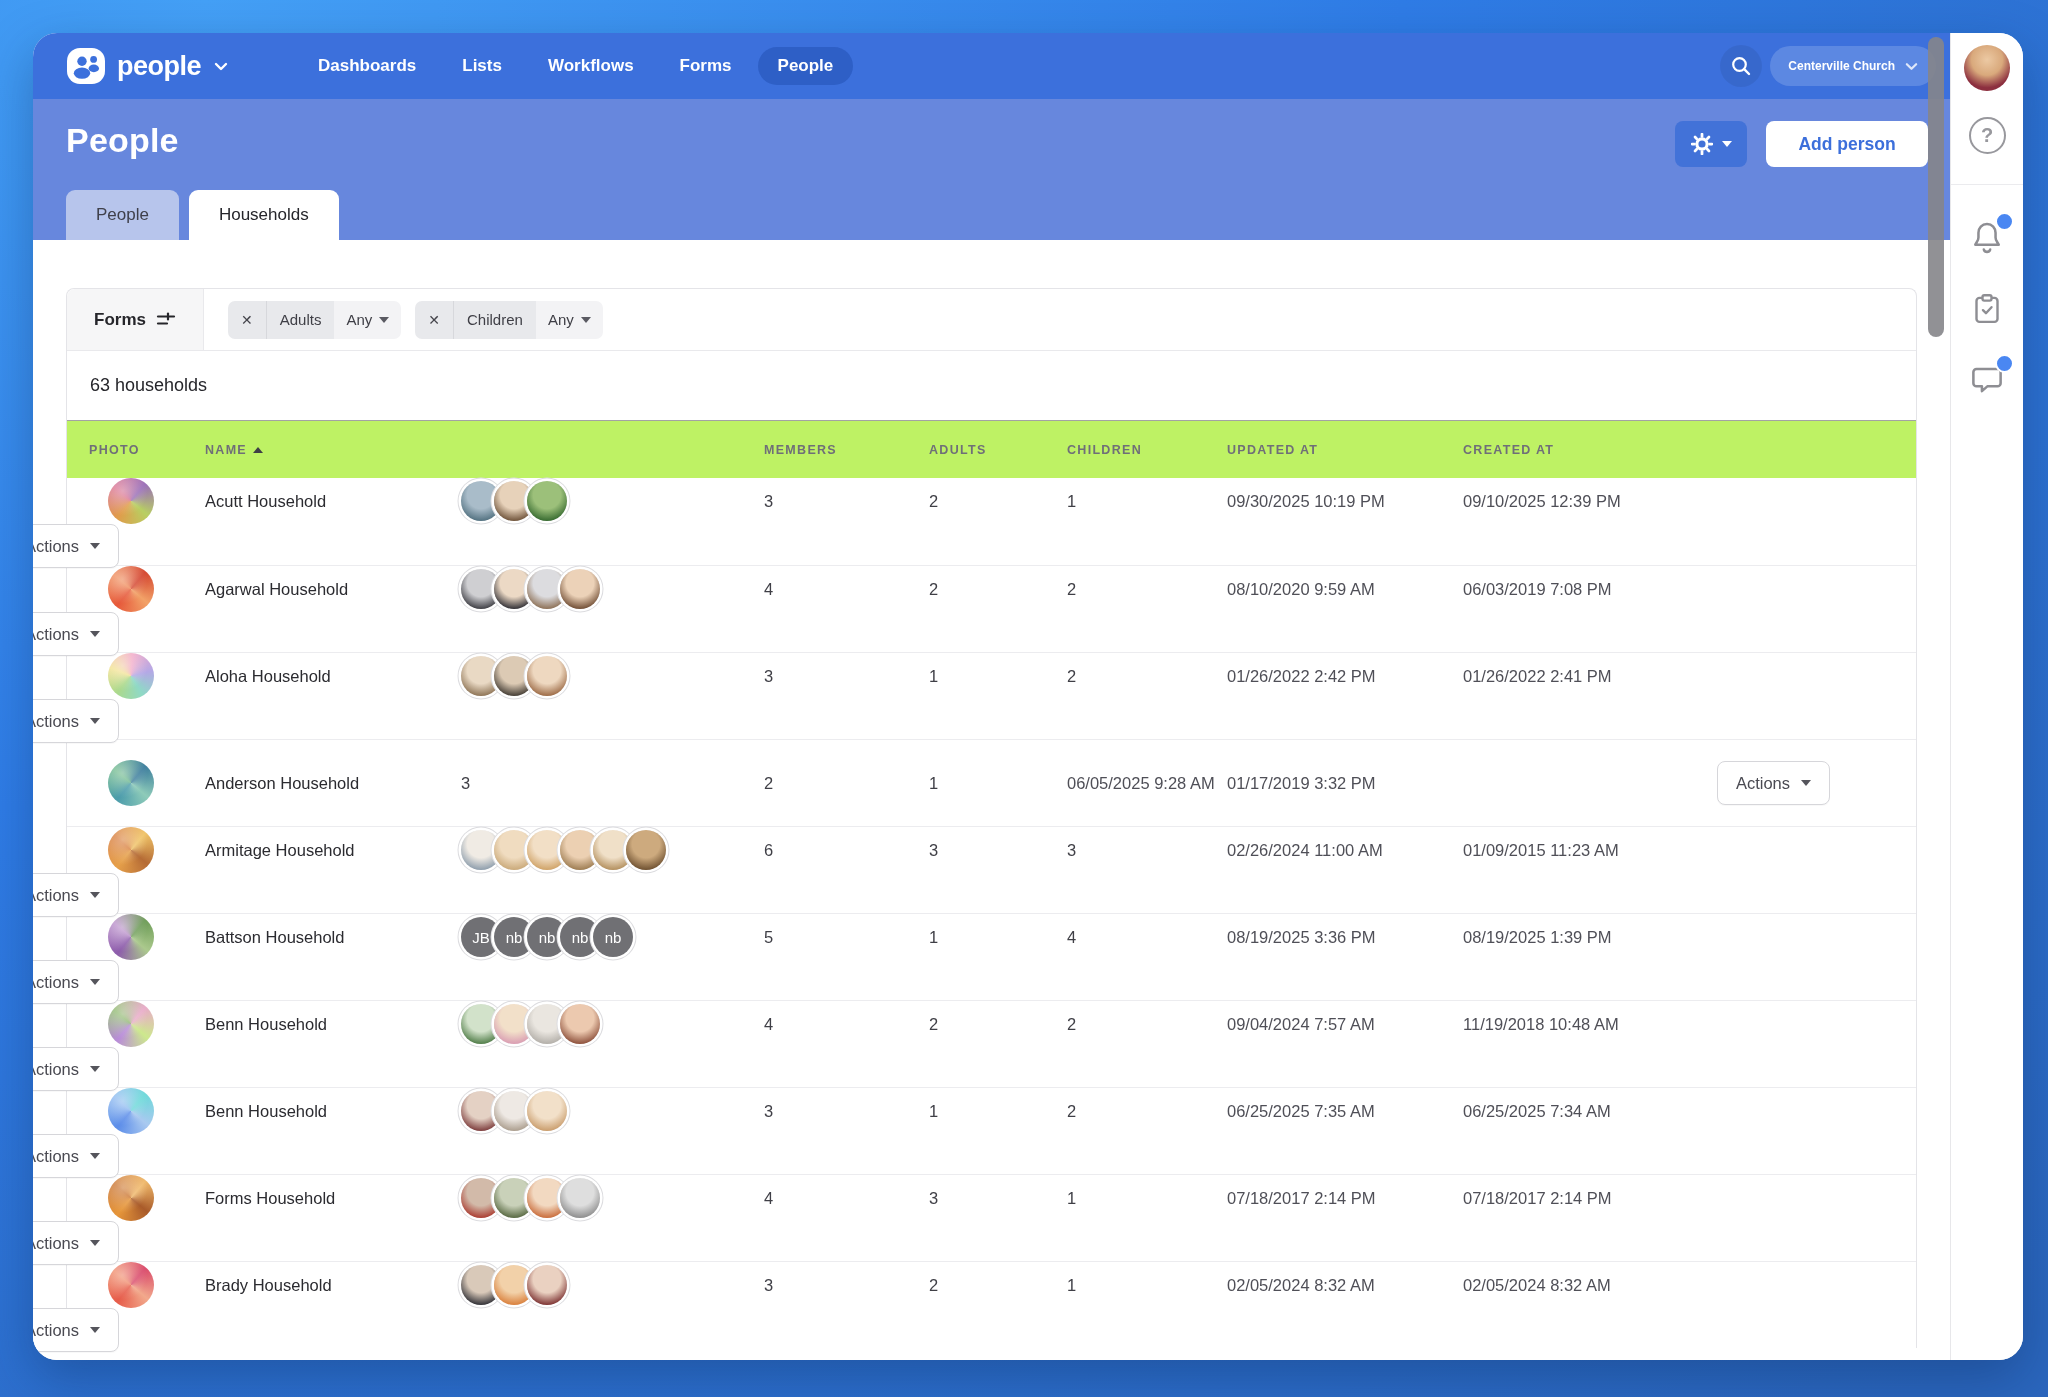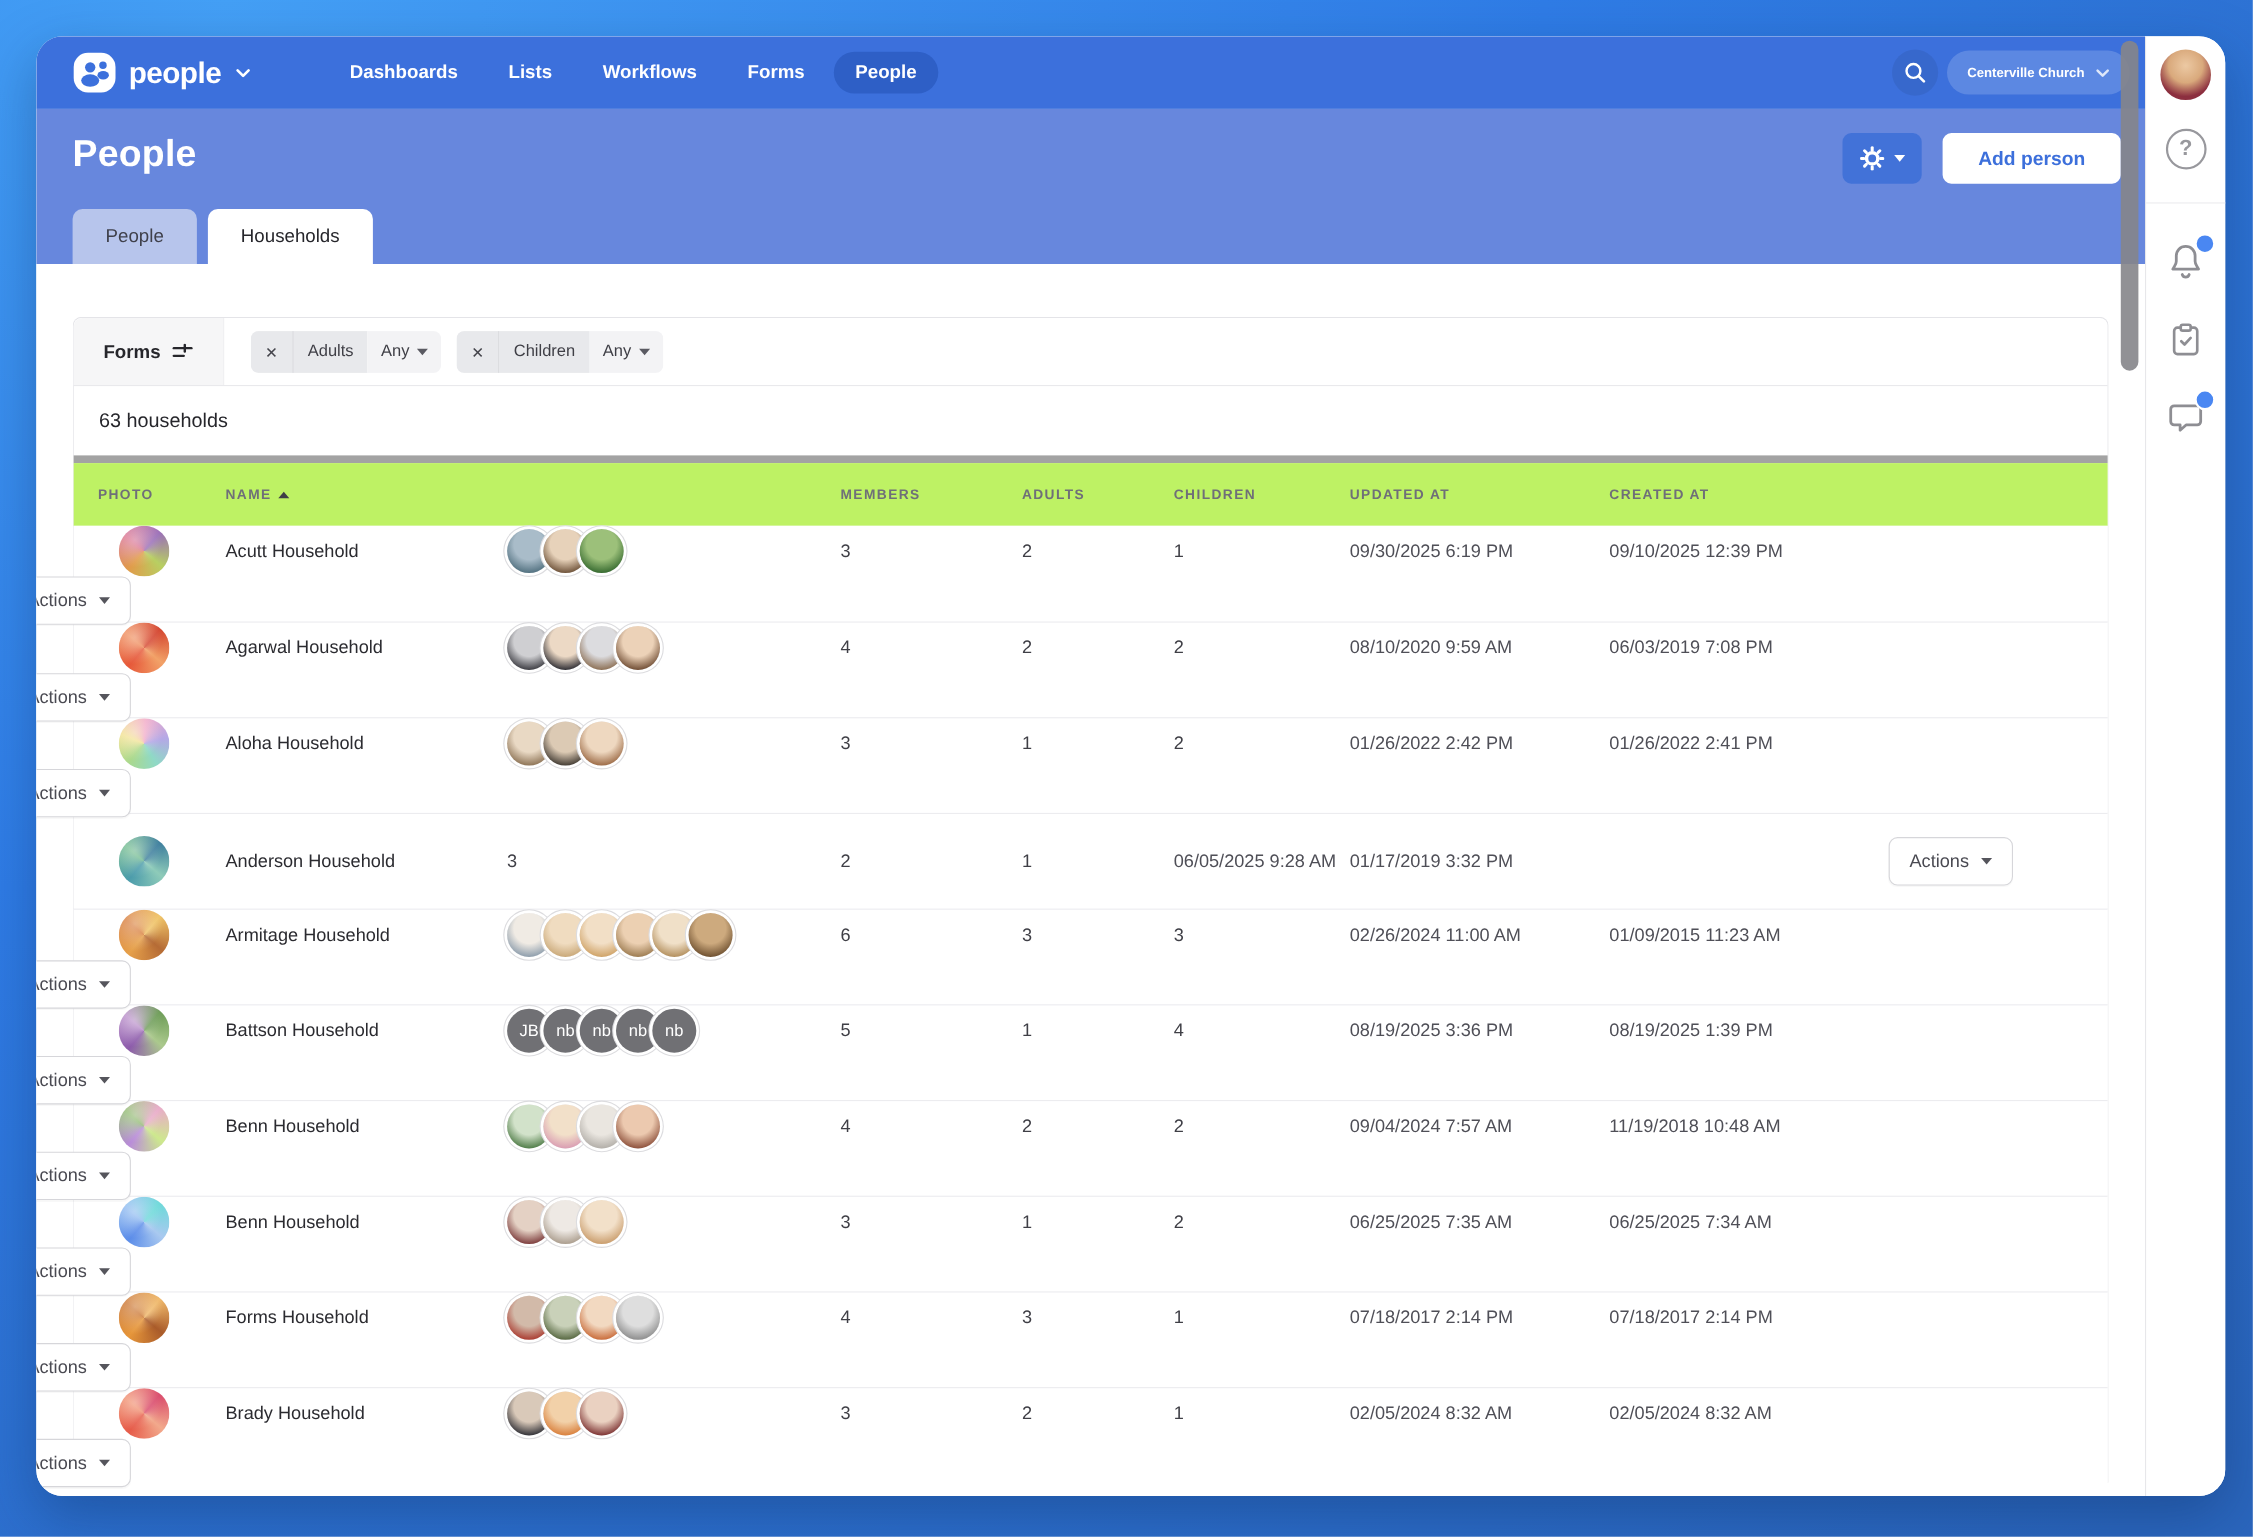--- a/index.html
+++ b/index.html
@@ -79,21 +79,21 @@
   .chip .chip-value { background:#f3f3f5; padding:0 12px; gap:7px; cursor:pointer; }
   .tri-down { width:0; height:0; border-left:5px solid transparent; border-right:5px solid transparent; border-top:6px solid #5a5a62; }
   .search-wrap { flex:1; position:relative; display:flex; align-items:center; padding-left:16px; }
   .caret { width:1.5px; height:22px; background:#3a3a40; }
   .search-input {
     flex:1; border:none; outline:none; font-size:16.5px; color:#26262b; padding-left:5px;
     font-family:"Liberation Sans", sans-serif; background:transparent;
   }
   .search-input::placeholder { color:#9aa0aa; }
 
-  .count-row { height:70px; display:flex; align-items:center; padding-left:23px; font-size:18px; color:#26262b; border-bottom:7px solid #a3a3a3; }
+  .count-row { height:70px; display:flex; align-items:center; padding-left:23px; font-size:18px; color:#26262b; border-bottom:1px solid #a3a3a3; }
 
   .grid-cols { display:grid; grid-template-columns:116px 256px 303px 165px 138px 160px 236px 1fr; align-items:center; padding-left:22px; }
   .thead { height:57px; background:#bef264; color:#6f6f78; font-size:12.5px; font-weight:700; letter-spacing:1.3px; }
   .th { display:flex; align-items:center; gap:6px; }
   .sort-asc { width:0; height:0; border-left:5px solid transparent; border-right:5px solid transparent; border-bottom:6px solid #3f3f46; }
 
   .trow { height:87px; border-top:1px solid #ececef; background:#fff; }
   .trow:first-child { border-top:none; }
   .hh-photo {
     width:46px; height:46px; border-radius:50%; margin-left:19px;
@@ -260,21 +260,21 @@
               </div>
               <div class="cell-name">Acutt Household</div>
               <div class="avatars">
                 <span class="avatar" style="background:radial-gradient(circle at 50% 35%, #a9bcc9 0%, #a9bcc9 42%, #51707f 80%)"></span>
                 <span class="avatar" style="background:radial-gradient(circle at 50% 35%, #e7d2ba 0%, #e7d2ba 42%, #6d5138 80%)"></span>
                 <span class="avatar" style="background:radial-gradient(circle at 50% 35%, #9cc07a 0%, #9cc07a 42%, #35692f 80%)"></span>
               </div>
               <div class="cell-num">3</div>
               <div class="cell-num">2</div>
               <div class="cell-num">1</div>
-              <div class="cell-date">09/30/2025 6:19 PM</div>
+              <div class="cell-date">09/30/2025 10:19 PM</div>
               <div class="cell-date">09/10/2025 12:39 PM</div>
               <div class="cell-actions">
                 <button class="actions-btn">Actions<span class="tri-down"></span></button>
               </div>
             </div>
             <div class="trow grid-cols">
               <div>
                 <span class="hh-photo" style="display:block;background:radial-gradient(circle at 32% 28%, rgba(255,255,255,.38), rgba(255,255,255,0) 55%), conic-gradient(from 220deg, #e6593a,#ef8a57,#d4452f,#f2a268, #e6593a)"></span>
               </div>
               <div class="cell-name">Agarwal Household</div>

